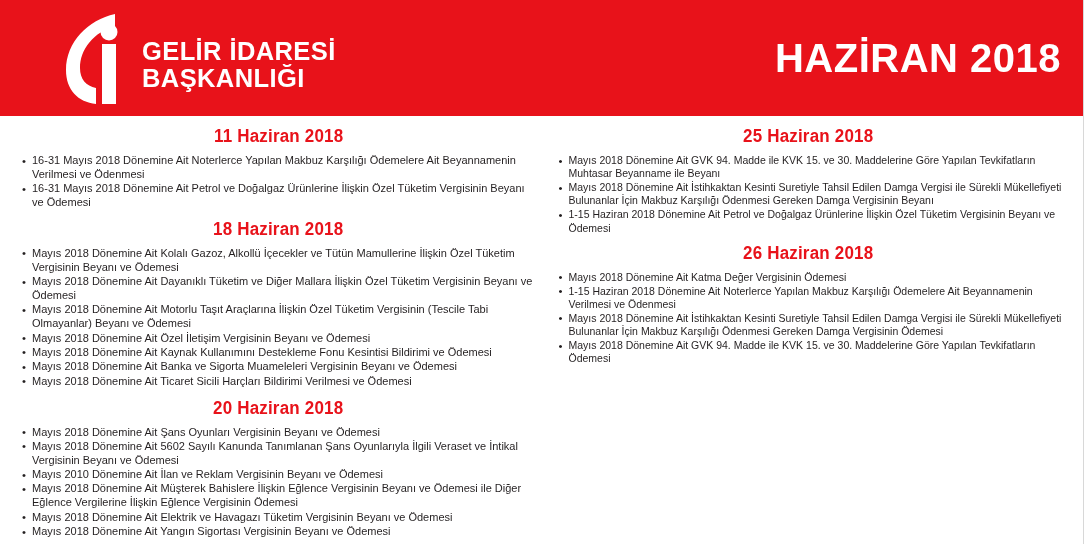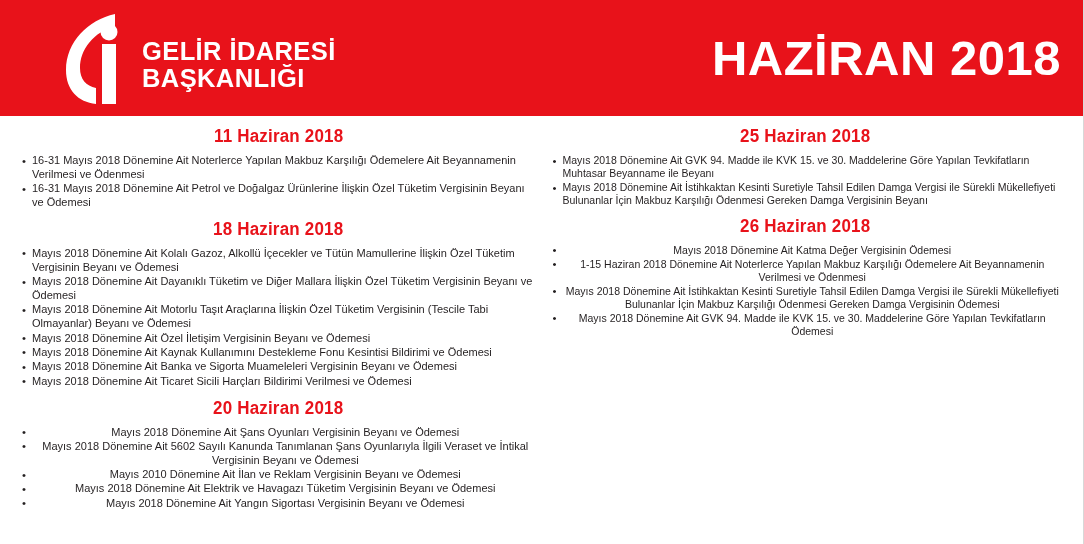--- a/index.html
+++ b/index.html
@@ -64,21 +64,21 @@
     white-space: nowrap;
   }
 
   .header-title {
     text-align: right;
     color: #ffffff;
     padding-right: 22px;
     line-height: 1;
   }
   .header-title .month {
-    font-size: 49px;
+    font-size: 40px;
     font-weight: bold;
     letter-spacing: 0.5px;
     white-space: nowrap;
     display: block;
   }
   .header-title .subtitle {
     font-size: 33px;
     font-weight: bold;
     letter-spacing: 0.2px;
     white-space: nowrap;
@@ -102,21 +102,21 @@
     padding-right: 8px;
   }
   .column.right {
     width: 537px;
     padding-left: 6px;
     padding-right: 21px;
   }
 
   
   .section { margin-bottom: 9px; }
-  .section:last-child { margin-bottom: 0; text-align: center; }
+  .section:last-child { margin-bottom: 0; }
 
   .section-head {
     display: flex;
     align-items: center;
     margin-bottom: 3px;
     flex-direction: column;
   }
   .section-date {
     color: #e8121a;
     font-weight: bold;
@@ -152,21 +152,21 @@
     content: "\2022";
     position: absolute;
     left: 0;
     top: -0.5px;
     color: #231f20;
     font-size: 11.4px;
   }
 
   .column.right ul.items li { font-size: 10.5px; line-height: 1.27; }
   .column.right .section-date { font-size: 17.5px; }
-  .column.right .section { margin-bottom: 8px; }
+  .column.right .section { margin-bottom: 8px; margin-left: 6px; }
 </style>
 </head>
 <body>
 
 <div class="page">
 
   <div class="header">
 
     <div class="brand">
       <div class="logo-mark">
@@ -217,34 +217,36 @@
         </div>
         <div class="section">
           <div class="section-head">
             <div class="section-date">20 Haziran 2018</div>
             <div class="section-rule"></div>
           </div>
           <ul class="items">
             <li>Mayıs 2018 Dönemine Ait Şans Oyunları Vergisinin Beyanı ve Ödemesi</li>
             <li>Mayıs 2018 Dönemine Ait 5602 Sayılı Kanunda Tanımlanan Şans Oyunlarıyla İlgili Veraset ve İntikal Vergisinin Beyanı ve Ödemesi</li>
             <li>Mayıs 2010 Dönemine Ait İlan ve Reklam Vergisinin Beyanı ve Ödemesi</li>
+            <li>Mayıs 2018 Dönemine Ait Müşterek Bahislere İlişkin Eğlence Vergisinin Beyanı ve Ödemesi ile Diğer Eğlence Vergilerine İlişkin Eğlence Vergisinin Ödemesi</li>
             <li>Mayıs 2018 Dönemine Ait Elektrik ve Havagazı Tüketim Vergisinin Beyanı ve Ödemesi</li>
             <li>Mayıs 2018 Dönemine Ait Yangın Sigortası Vergisinin Beyanı ve Ödemesi</li>
           </ul>
         </div>
       </div>
     <div class="column right">
         <div class="section">
           <div class="section-head">
             <div class="section-date">25 Haziran 2018</div>
             <div class="section-rule"></div>
           </div>
           <ul class="items">
             <li>Mayıs 2018 Dönemine Ait GVK 94. Madde ile KVK 15. ve 30. Maddelerine Göre Yapılan Tevkifatların Muhtasar Beyanname ile Beyanı</li>
             <li>Mayıs 2018 Dönemine Ait İstihkaktan Kesinti Suretiyle Tahsil Edilen Damga Vergisi ile Sürekli Mükellefiyeti Bulunanlar İçin Makbuz Karşılığı Ödenmesi Gereken Damga Vergisinin Beyanı</li>
+            <li>1-15 Haziran 2018 Dönemine Ait Petrol ve Doğalgaz Ürünlerine İlişkin Özel Tüketim Vergisinin Beyanı ve Ödemesi</li>
           </ul>
         </div>
         <div class="section">
           <div class="section-head">
             <div class="section-date">26 Haziran 2018</div>
             <div class="section-rule"></div>
           </div>
           <ul class="items">
             <li>Mayıs 2018 Dönemine Ait Katma Değer Vergisinin Ödemesi</li>
             <li>1-15 Haziran 2018 Dönemine Ait Noterlerce Yapılan Makbuz Karşılığı Ödemelere Ait Beyannamenin Verilmesi ve Ödenmesi</li>

